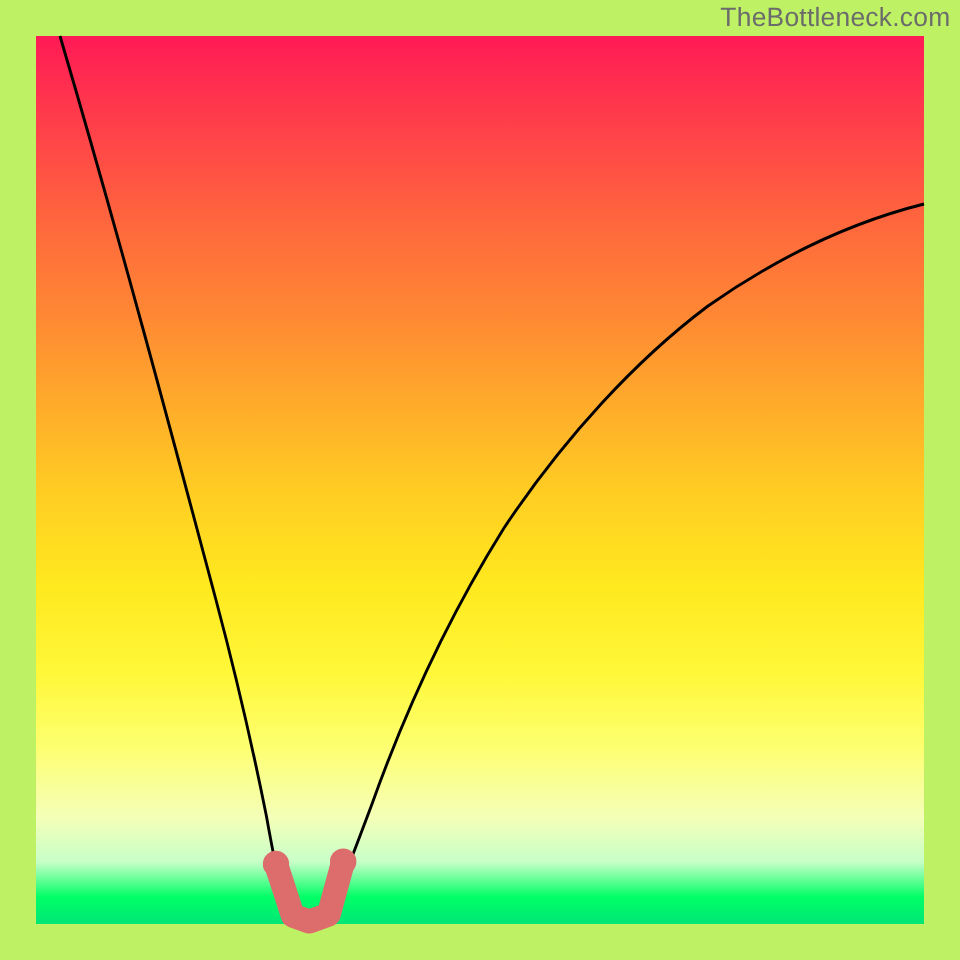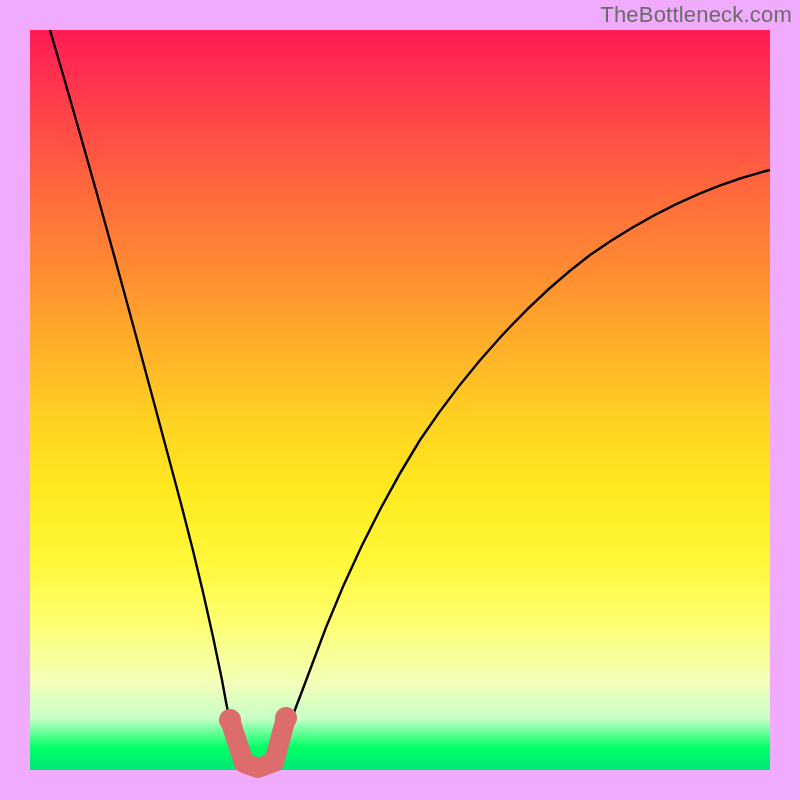--- a/index.html
+++ b/index.html
@@ -8,21 +8,21 @@
     width: 800px;
     height: 800px;
     background: #000;
     overflow: hidden;
     font-family: Arial, Helvetica, sans-serif;
   }
   .frame {
     position: absolute;
     left: 0; top: 0;
     width: 800px; height: 800px;
-    background: #f0abfc;
+    background: #bef264;
     text-align: center;
   }
   .plot {
     position: absolute;
     left: 30px;
     top: 30px;
     width: 740px;
     height: 740px;
     
     background: linear-gradient(

